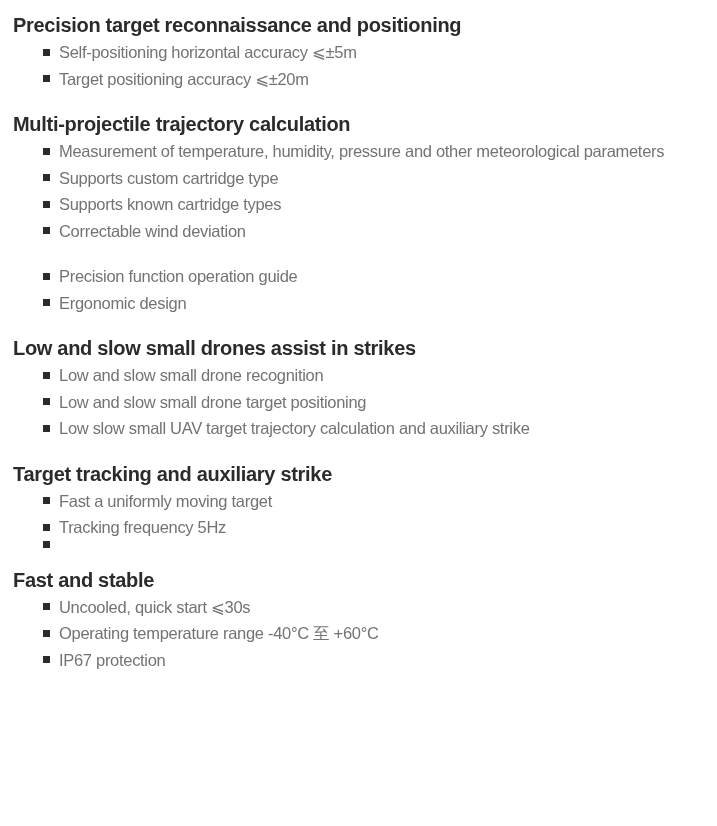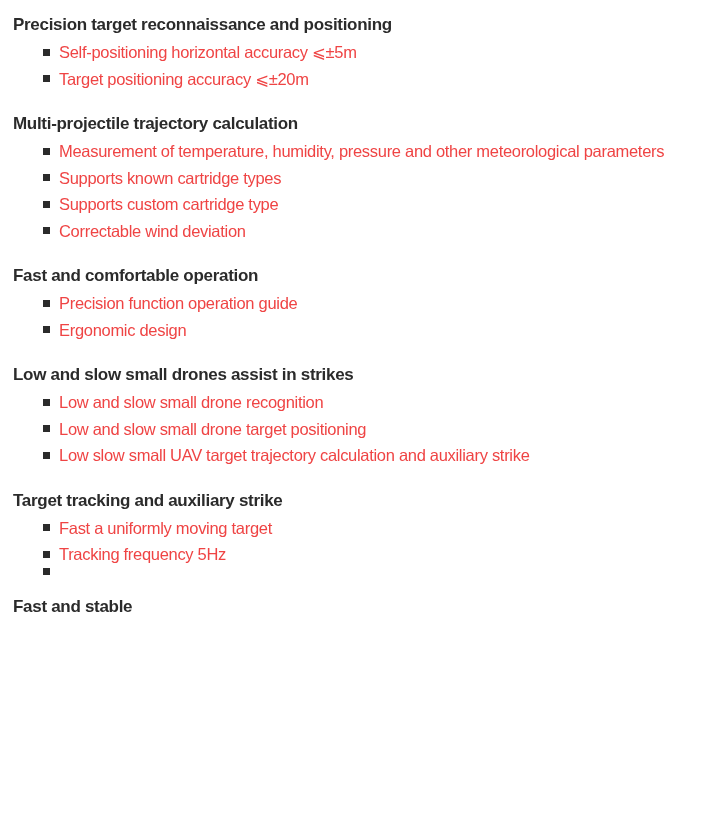--- a/index.html
+++ b/index.html
@@ -10,37 +10,37 @@
     overflow: hidden;
     font-family: "Liberation Sans", "DejaVu Sans", sans-serif;
   }
   .page {
     padding: 12px 4px 0 13px;
   }
   .feature-section {
     margin-bottom: 19px;
   }
   .section-heading {
-    font-size: 17px;
+    font-size: 20px;
     font-weight: 700;
     color: #2b2b2b;
     line-height: 26px;
     letter-spacing: -0.3px;
     margin-bottom: 1px;
   }
   .feature-list {
     list-style: none;
   }
   .feature-item {
     display: flex;
     align-items: center;
     padding-left: 30px;
     font-size: 16.5px;
     font-weight: 400;
-    color: #ef4444;
+    color: #737373;
     line-height: 26.5px;
     letter-spacing: -0.3px;
     white-space: nowrap;
   }
   .bullet-square {
     flex: none;
     width: 7px;
     height: 7px;
     background: #2b2b2b;
     margin-right: 9px;
@@ -68,35 +68,34 @@
 
   <section class="feature-section">
     <div class="section-heading">Multi-projectile trajectory calculation</div>
     <ul class="feature-list">
       <li class="feature-item">
         <span class="bullet-square"></span>
         <span>Measurement of temperature, humidity, pressure and other meteorological parameters</span>
       </li>
       <li class="feature-item">
         <span class="bullet-square"></span>
-        <span>Supports known cartridge types</span>
+        <span>Supports custom cartridge type</span>
       </li>
       <li class="feature-item">
         <span class="bullet-square"></span>
-        <span>Supports custom cartridge type</span>
+        <span>Supports known cartridge types</span>
       </li>
       <li class="feature-item">
         <span class="bullet-square"></span>
         <span>Correctable wind deviation</span>
       </li>
     </ul>
   </section>
 
   <section class="feature-section">
-    <div class="section-heading">Fast and comfortable operation</div>
     <ul class="feature-list">
       <li class="feature-item">
         <span class="bullet-square"></span>
         <span>Precision function operation guide</span>
       </li>
       <li class="feature-item">
         <span class="bullet-square"></span>
         <span>Ergonomic design</span>
       </li>
     </ul>
@@ -133,15 +132,29 @@
         <span>Tracking frequency 5Hz</span>
       </li>
       <li class="feature-item">
         <span class="bullet-square"></span>
       </li>
     </ul>
   </section>
 
   <section class="feature-section">
     <div class="section-heading">Fast and stable</div>
+    <ul class="feature-list">
+      <li class="feature-item">
+        <span class="bullet-square"></span>
+        <span>Uncooled, quick start ⩽30s</span>
+      </li>
+      <li class="feature-item">
+        <span class="bullet-square"></span>
+        <span>Operating temperature range -40°C 至 +60°C</span>
+      </li>
+      <li class="feature-item">
+        <span class="bullet-square"></span>
+        <span>IP67 protection</span>
+      </li>
+    </ul>
   </section>
 
 </div>
 
 </body></html>

